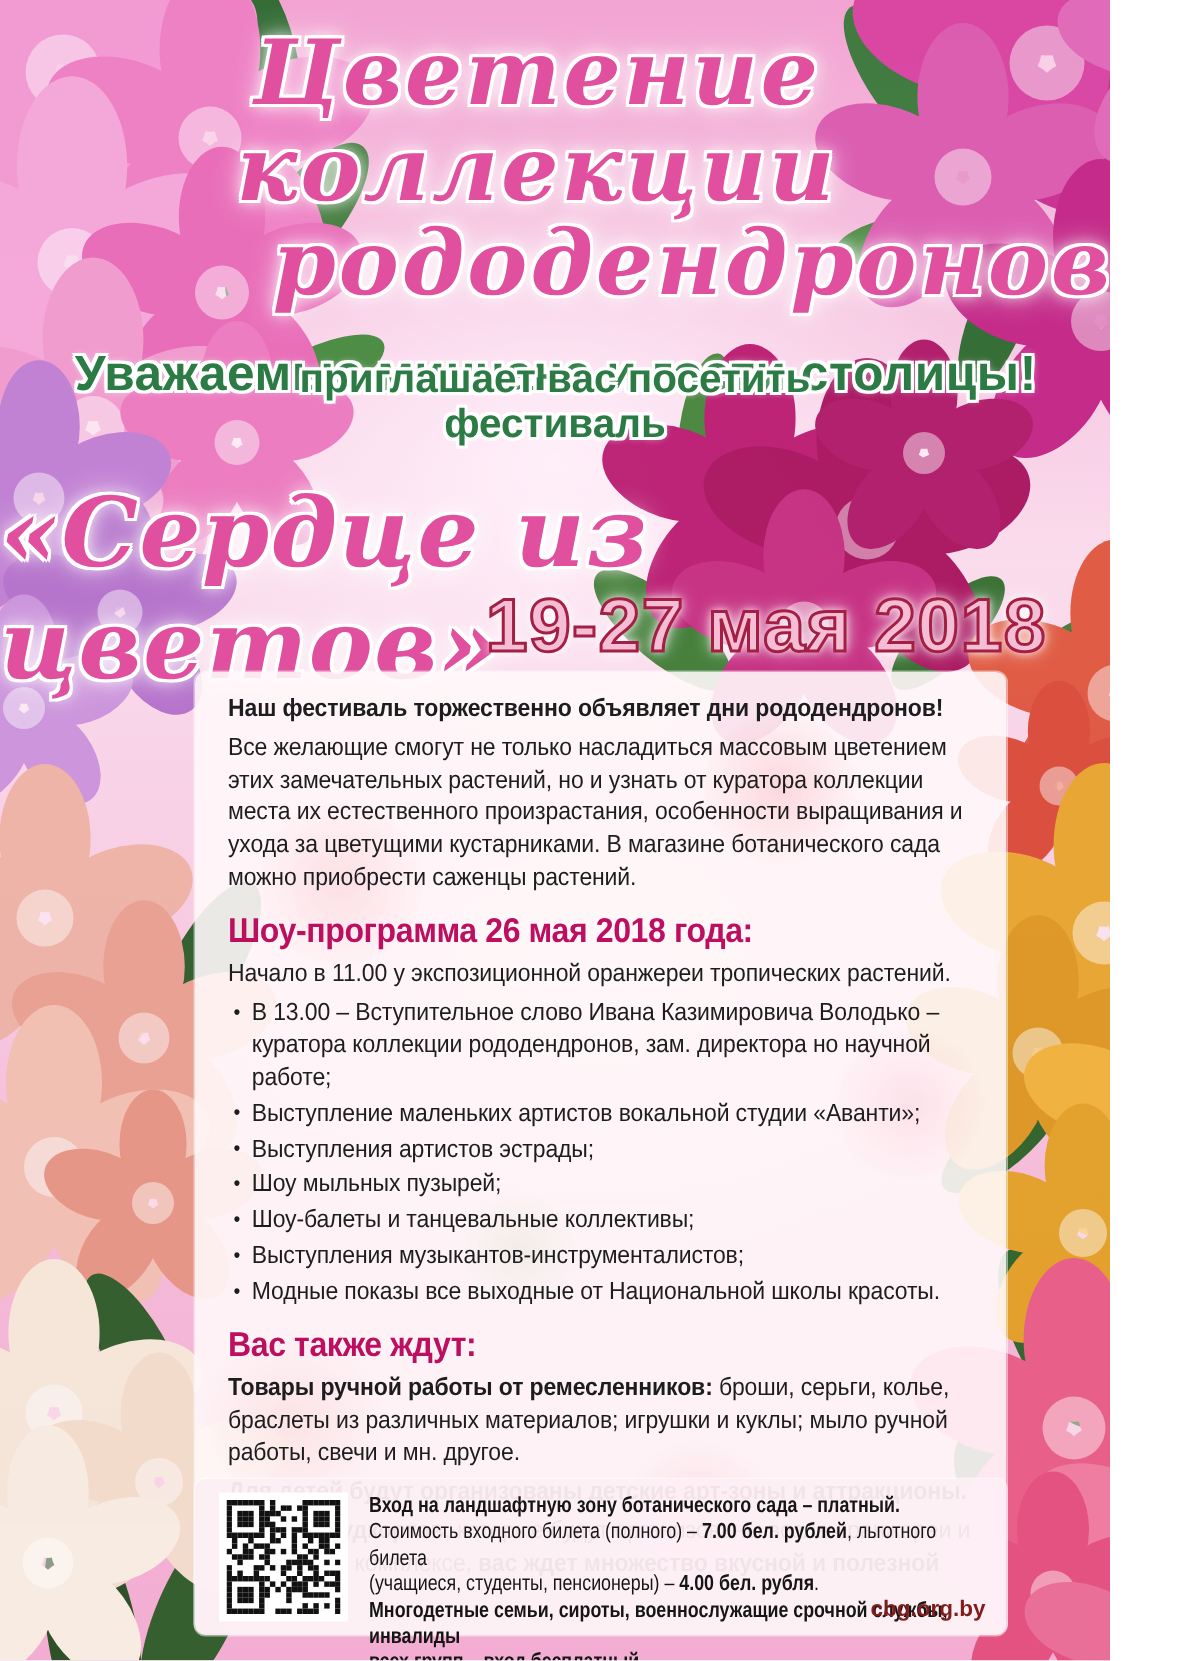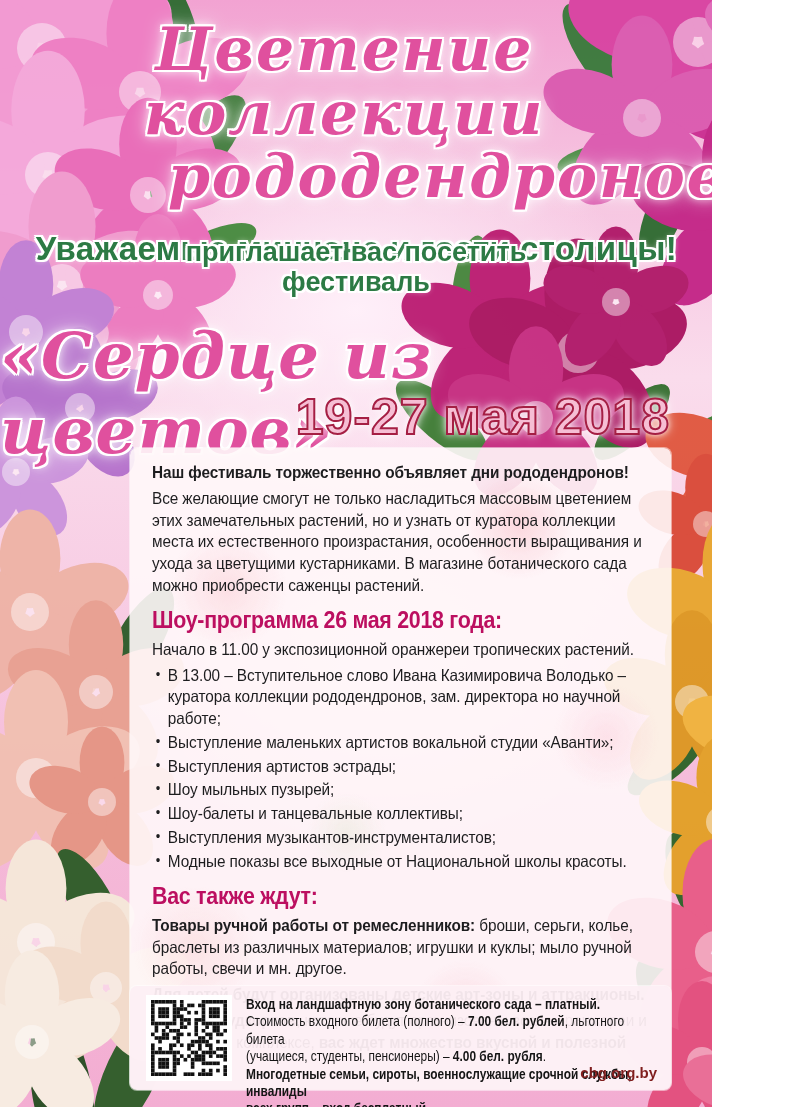--- a/index.html
+++ b/index.html
@@ -1,21 +1,21 @@
 <!DOCTYPE html>
 <html><head>
 <meta charset="utf-8">
 <style>
   html,body{margin:0;padding:0;}
   body{width:800px;height:1107px;overflow:hidden;font-family:"Liberation Sans",sans-serif;}
   .poster{position:relative;width:712px;height:1107px;overflow:hidden;
     background:
       radial-gradient(ellipse 55% 26% at 50% 28%, rgba(255,241,250,.95), rgba(255,241,250,0) 72%),
       radial-gradient(ellipse 48% 22% at 54% 60%, rgba(255,236,246,.7), rgba(255,236,246,0) 75%),
-      linear-gradient(180deg,#f2a3d2 0%,#f6c3e0 16%,#fadcec 34%,#f8cfe5 52%,#f5bbd9 72%,#f3add2 100%);}
+      linear-gradient(180deg,#f2a3d2 0%,#f6c3e0 16%,#fadcec 34%,#f8cfe5 52%,#f5bbd9 72%,#f3add2 100%); padding-left: 28px;}
   .flowers{position:absolute;left:0;top:0;z-index:1;opacity:.96;filter:blur(.4px);}
   .layer{position:absolute;z-index:2;}
 
   
   .script{font-family:"DejaVu Serif",serif;font-style:italic;font-weight:bold;color:#e0509e;
     text-shadow:2px 0 0 #fff,-2px 0 0 #fff,0 2px 0 #fff,0 -2px 0 #fff,2px 2px 0 #fff,-2px 2px 0 #fff,
       2px -2px 0 #fff,-2px -2px 0 #fff,0 0 10px #fff,0 0 20px rgba(255,255,255,.9);}
   .title{top:18px;left:0;right:0;text-align:center;line-height:1.06;}
   .title .t1{font-size:60px;letter-spacing:2px;transform:translateX(-12px);}
   .title .t2{font-size:60px;letter-spacing:2px;transform:translateX(92px);}

